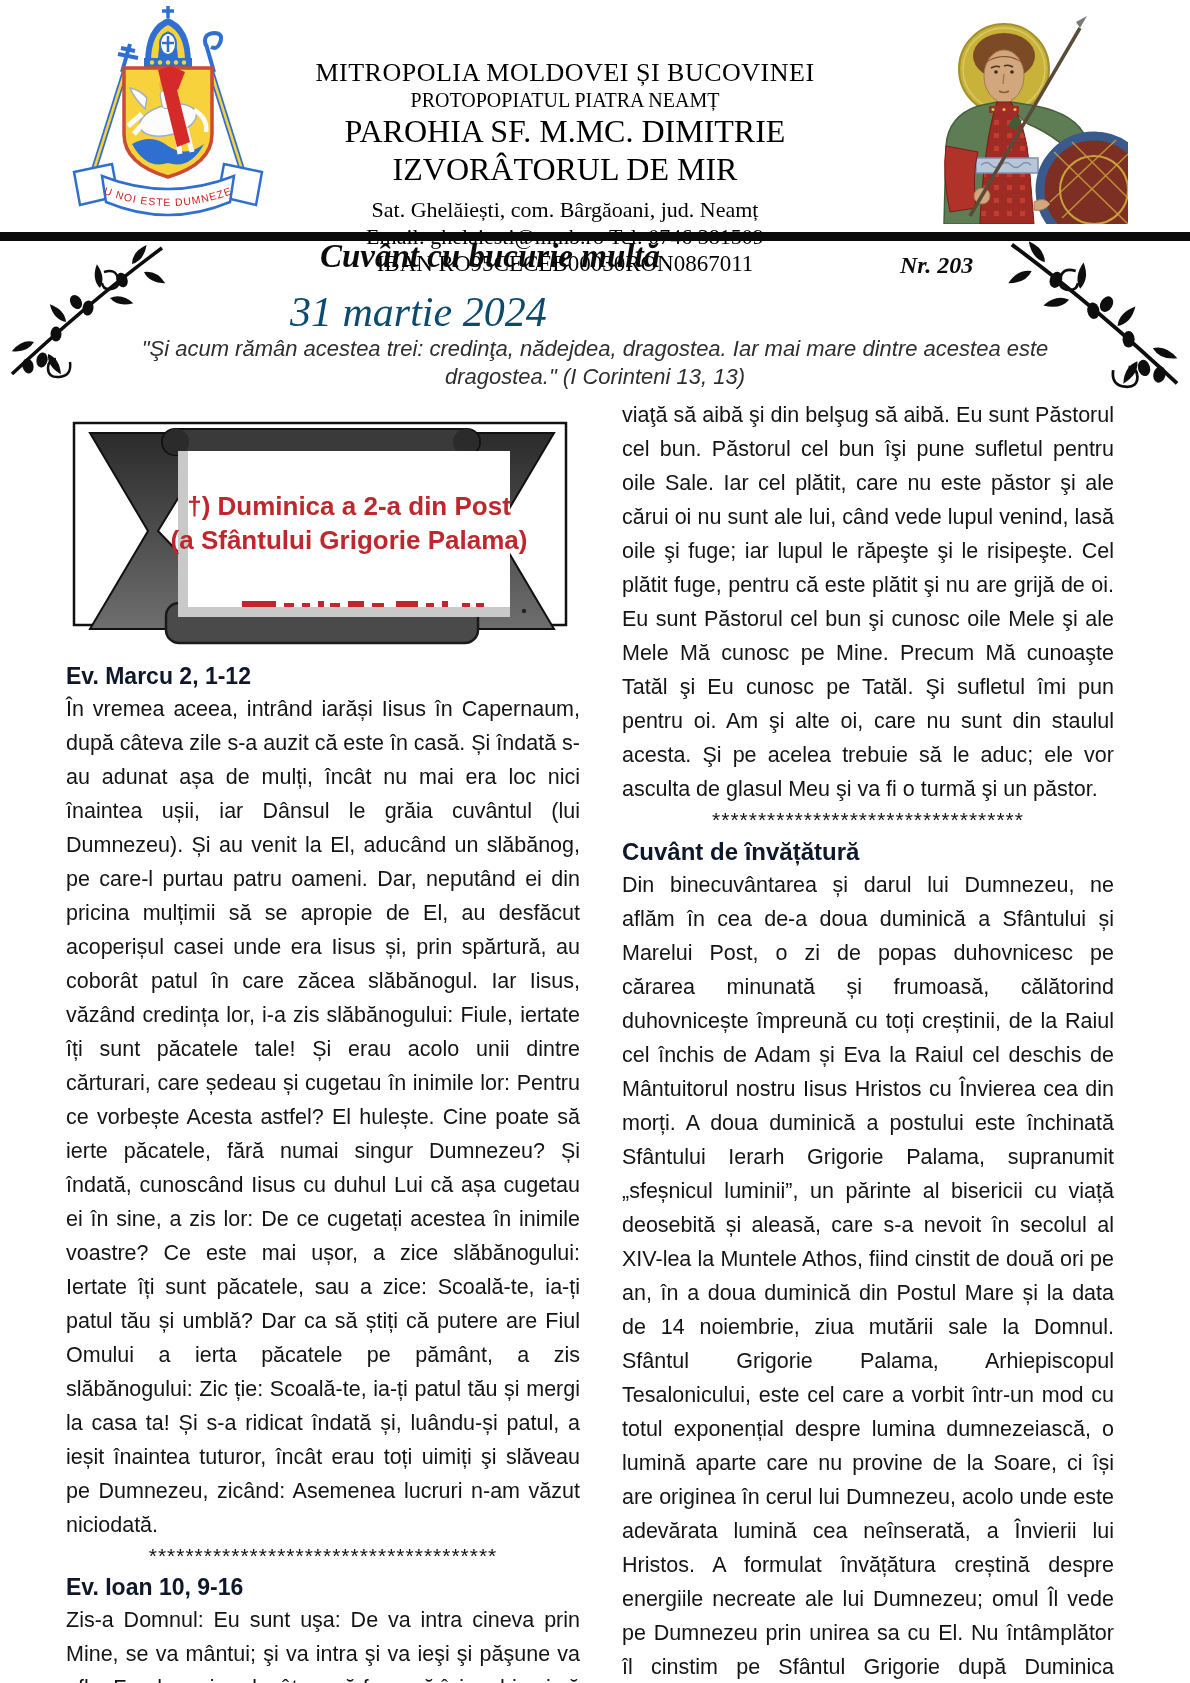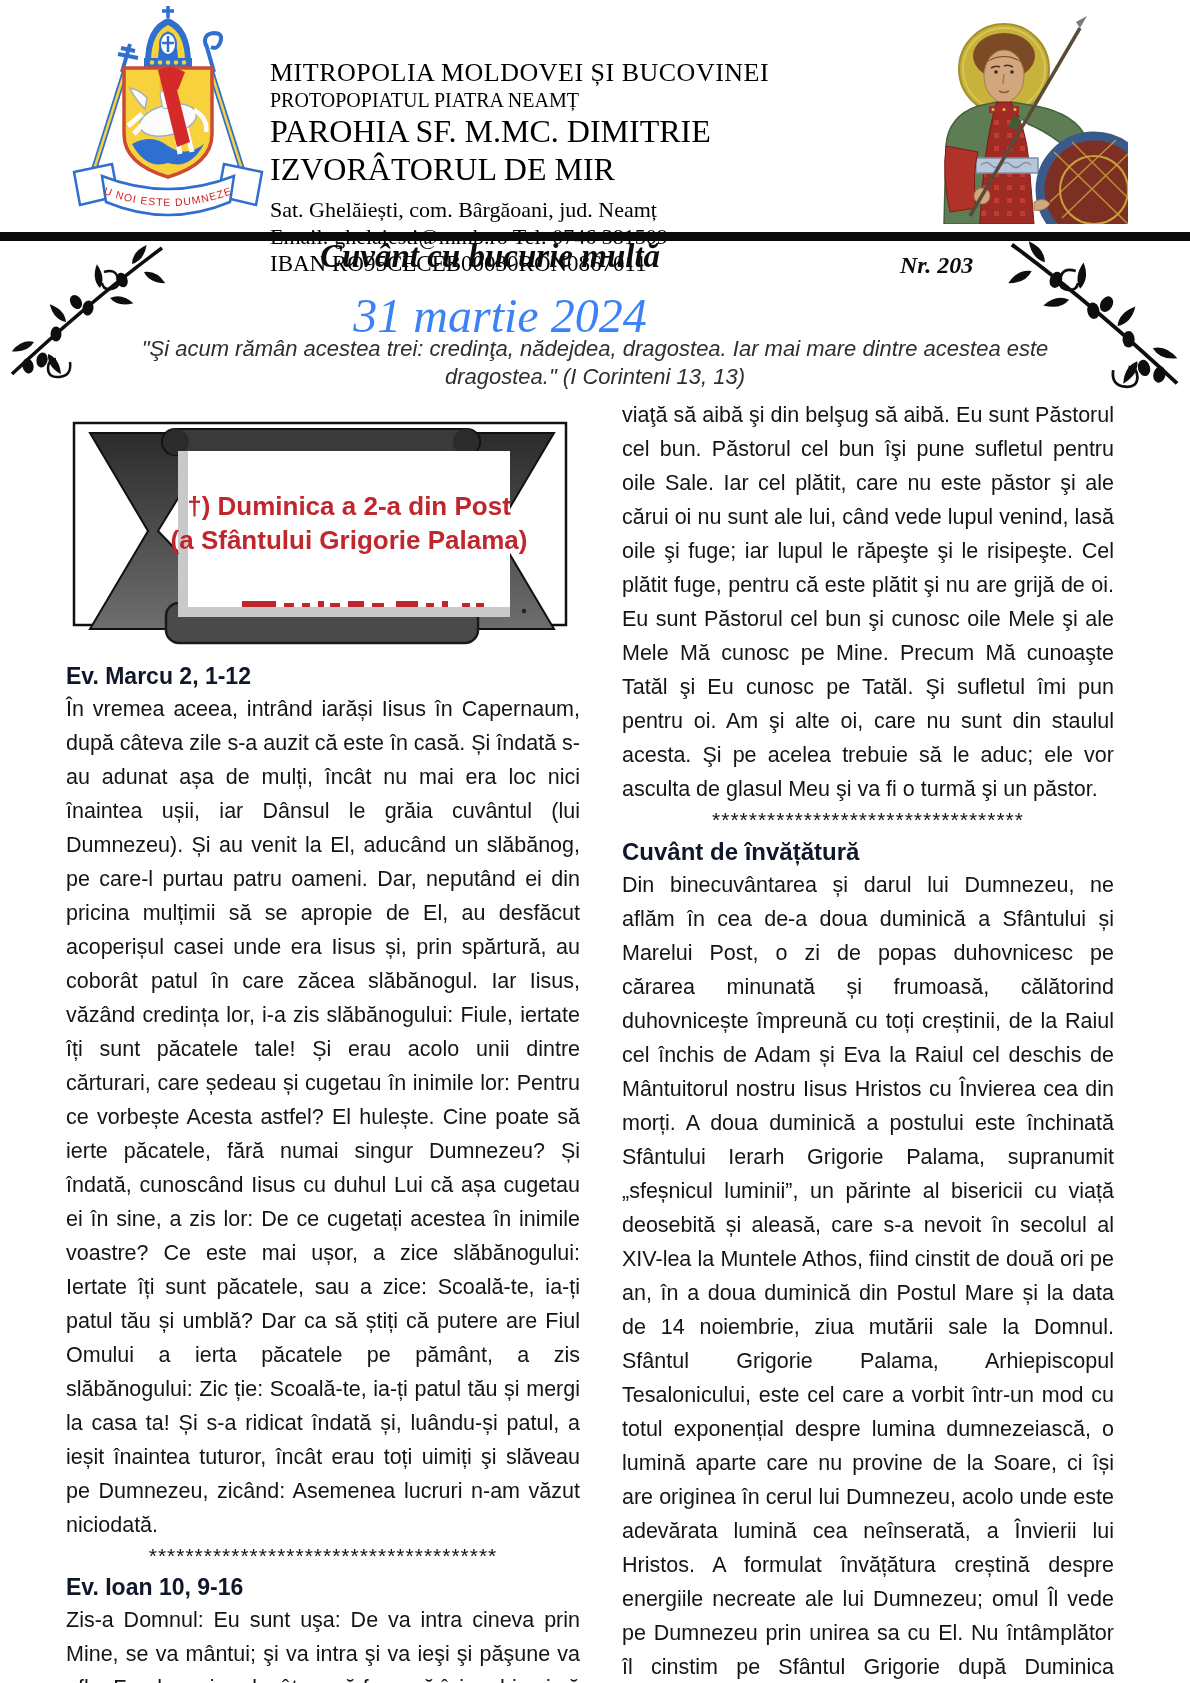--- a/index.html
+++ b/index.html
@@ -1,38 +1,38 @@
 <!DOCTYPE html>
 <html lang="ro"><head>
 <meta charset="utf-8">
 <style>
   html,body{margin:0;padding:0;background:#888;}
   #page{position:relative;width:1190px;height:1683px;background:#ffffff;margin:0 auto;
         font-family:"Liberation Sans",sans-serif;color:#111;overflow:hidden;}
   
-  .hdr-text{position:absolute;left:270px;top:58px;width:590px;text-align:left;
+  .hdr-text{position:absolute;left:270px;top:58px;width:590px;text-align:center;
             font-family:"Liberation Serif",serif;color:#000;}
   .h1{font-size:26px;letter-spacing:.5px;line-height:1.15;}
   .h2{font-size:20px;line-height:1.2;}
   .h3{font-size:32px;line-height:1.2;font-family:Liberation Serif, serif;}
   .h4{font-size:22px;line-height:1.22;margin-top:8px;}
   .h5{font-size:22px;line-height:1.22;}
   .h6{font-size:22px;line-height:1.22;}
   .h7{font-size:23px;line-height:1.22;}
   #logo{position:absolute;left:68px;top:6px;}
   #sainticon{position:absolute;left:886px;top:12px;}
   #blackbar{position:absolute;left:0;top:232px;width:1190px;height:9px;background:#0a0a0a;}
   
   #title{position:absolute;left:150px;top:238px;width:680px;text-align:center;
          font-family:"Liberation Serif",serif;font-weight:bold;font-style:italic;
          font-size:33px;color:#0c0c0c;}
   #issue{position:absolute;left:900px;top:252px;font-family:"Liberation Serif",serif;
          font-weight:bold;font-style:italic;font-size:24px;color:#0c0c0c;}
-  #date{position:absolute;left:290px;top:288px;width:420px;text-align:center;
-        font-family:"Liberation Serif",serif;font-style:italic;font-size:48px;color:#3b82f6;}
+  #date{position:absolute;left:290px;top:288px;width:420px;
+        font-family:"Liberation Serif",serif;font-style:italic;font-size:42px;color:#0c4a6e;}
   #quote{position:absolute;left:75px;top:335px;width:1040px;text-align:center;
          font-style:italic;font-size:22px;line-height:1.25;color:#2e2e2e;}
   .orn{position:absolute;}
   
   #leftcol{position:absolute;left:66px;top:405px;width:514px;}
   #rightcol{position:absolute;left:622px;top:398px;width:492px;}
   .body-par{font-size:21.5px;line-height:34px;text-align:justify;color:#141414;}
   .red-head{font-size:23px;font-weight:bold;color:#0f172a;margin:6px 0 2px 0;}
   .sep{font-size:21px;letter-spacing:1px;text-align:center;color:#141414;margin:2px 0;}
   

